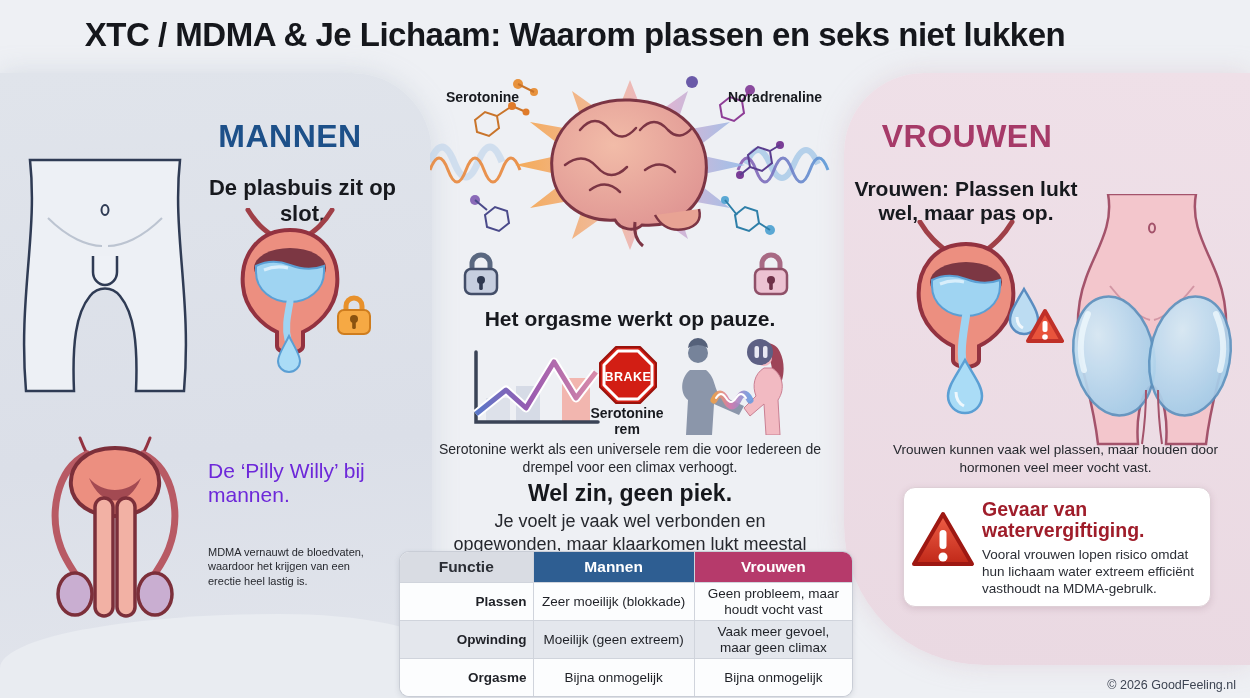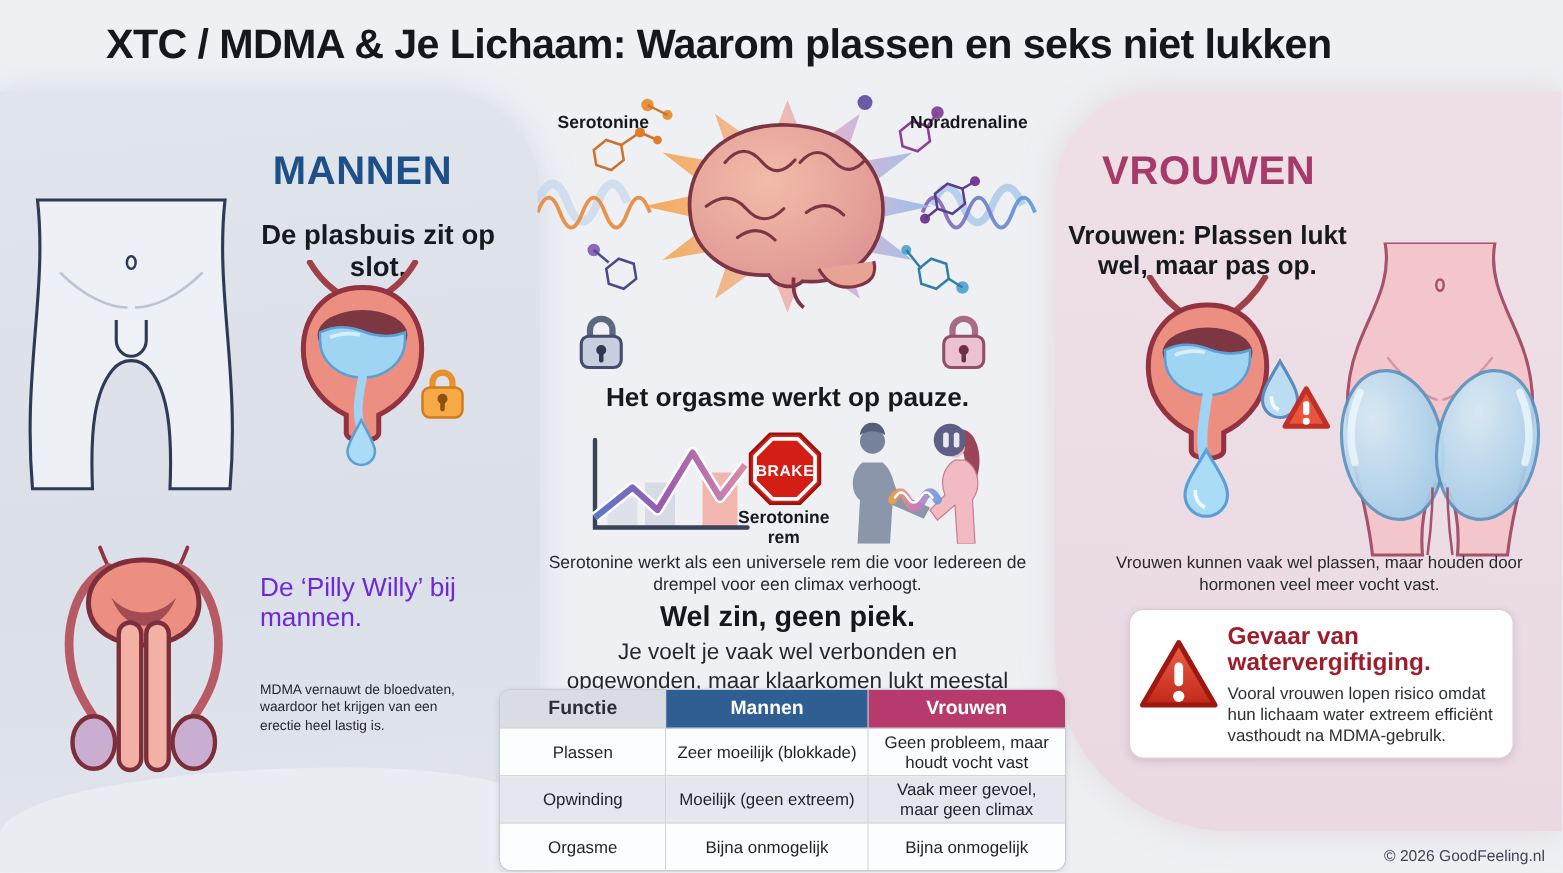--- a/index.html
+++ b/index.html
@@ -55,21 +55,21 @@
     font-family:"Liberation Sans",sans-serif;}
   th,td{text-align:center;vertical-align:middle;border-right:1px solid #d0d4dc;
     border-bottom:1px solid #d0d4dc;padding:2px 6px;}
   th:last-child,td:last-child{border-right:none;}
   tr:last-child td{border-bottom:none;}
   th{font-size:15.5px;font-weight:800;height:26px;}
   .th-func{background:#d9dce3;color:#2b2e35;width:121px;text-align:center;}
   .th-men{background:#2e5e92;color:#fff;width:149px;}
   .th-women{background:#b63a6b;color:#fff;width:146px;}
   td{height:33px;line-height:1.15;color:#1f2127;background:#fcfdfe;}
-  td.fn{font-weight:400;}
+  td.fn{font-weight:700;text-align:right;}
   tr.alt td{background:#e4e7ed;}
 
   .women-heading{left:862px;top:118px;width:210px;text-align:center;
     font-size:32px;font-weight:800;letter-spacing:.5px;color:#a63a68;}
   .women-pee-title{left:850px;top:177px;width:232px;text-align:center;
     font-size:21px;font-weight:800;line-height:1.15;color:#17191e;}
   .women-pee-text{left:878px;top:441px;width:355px;text-align:center;
     font-size:13.5px;line-height:1.3;color:#26282e;}
 
   .warning-box{left:903px;top:487px;width:306px;height:118px;background:#fff;

